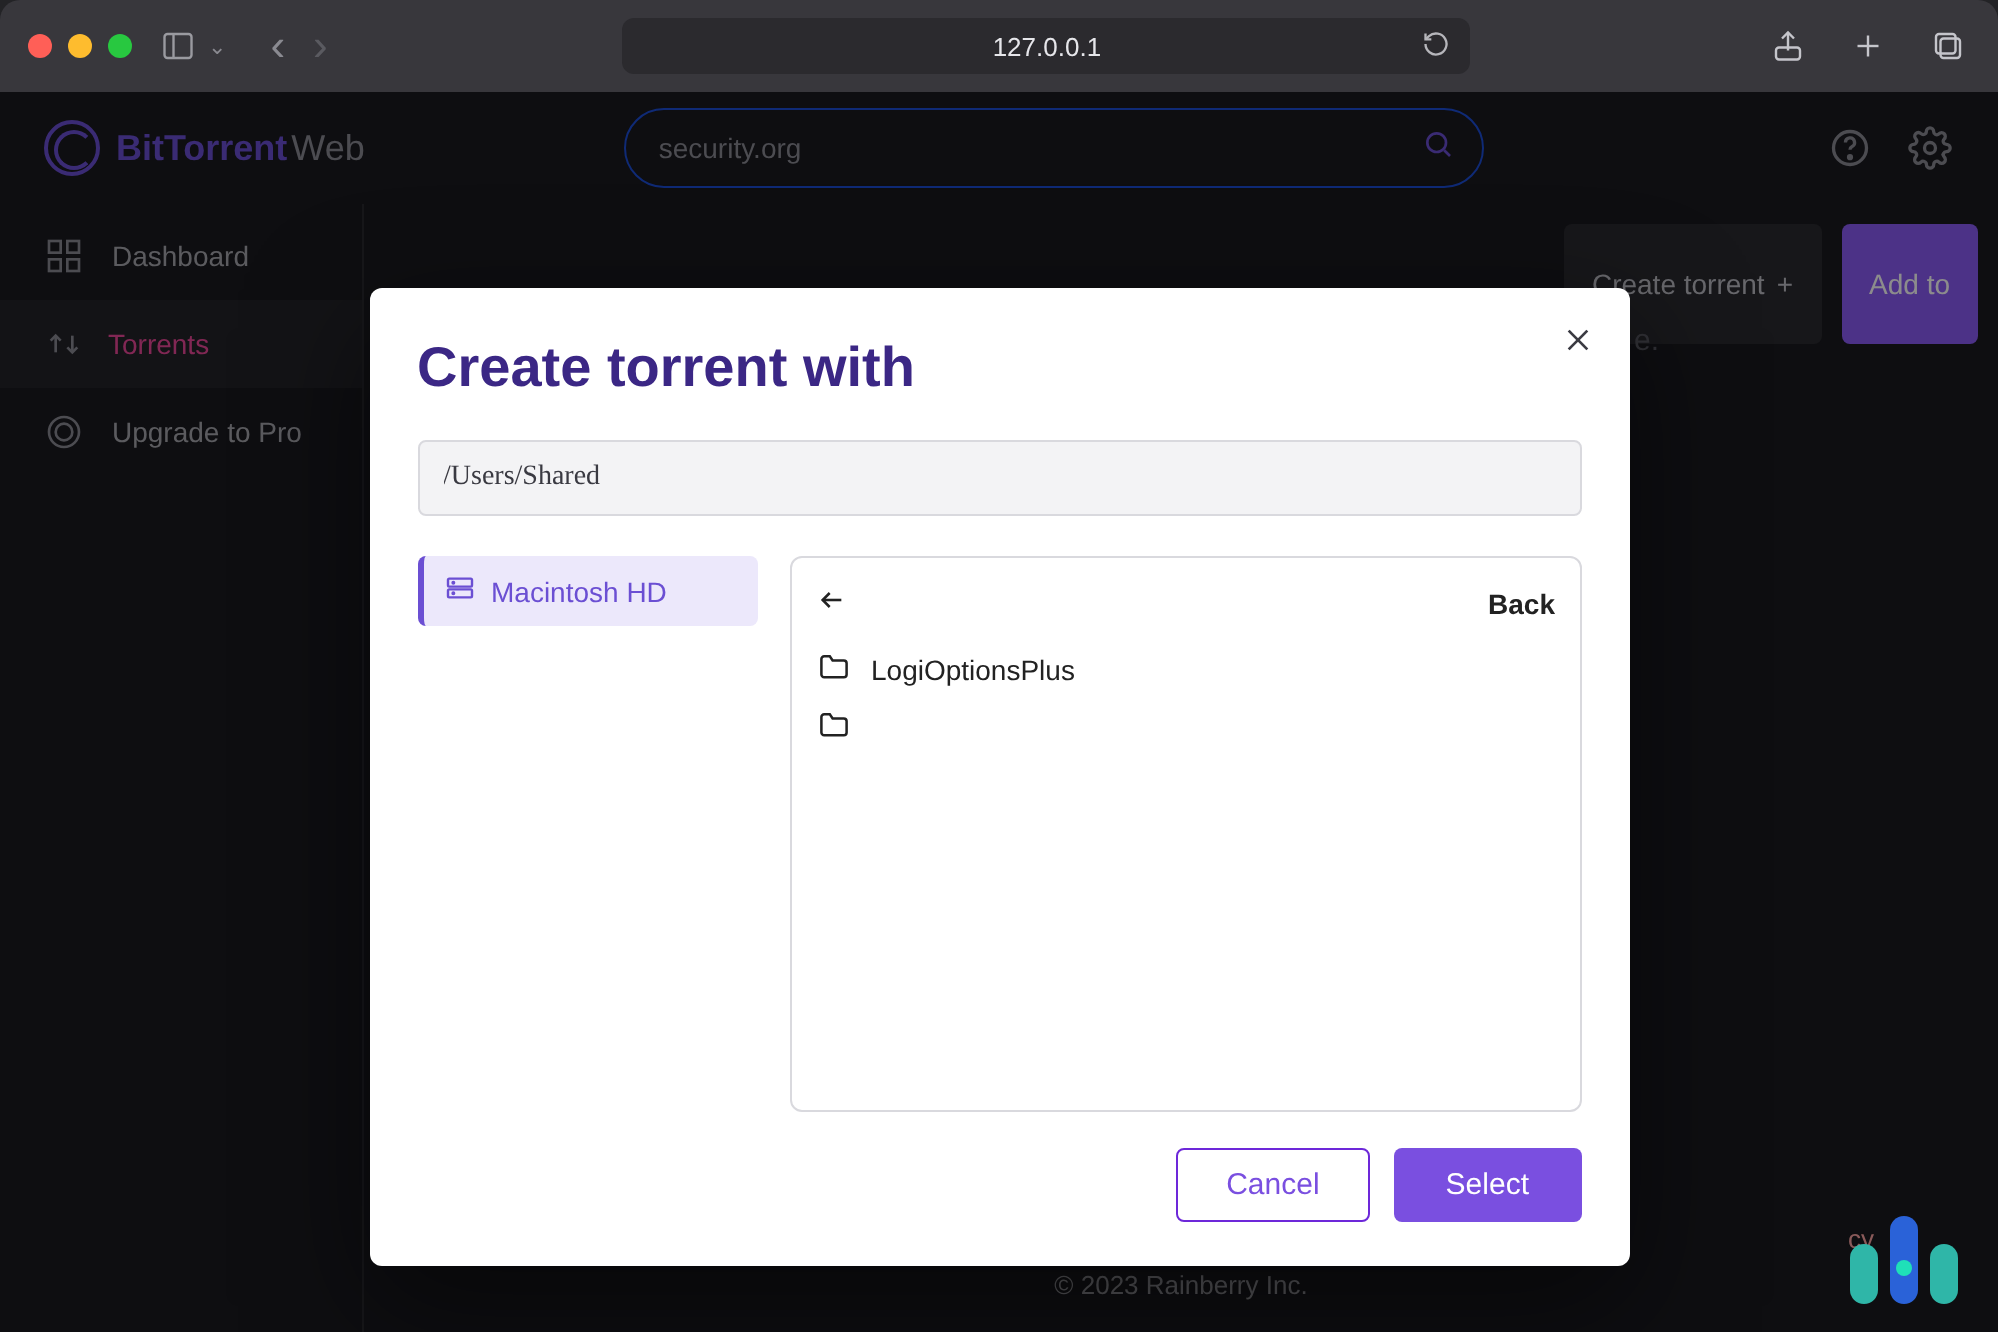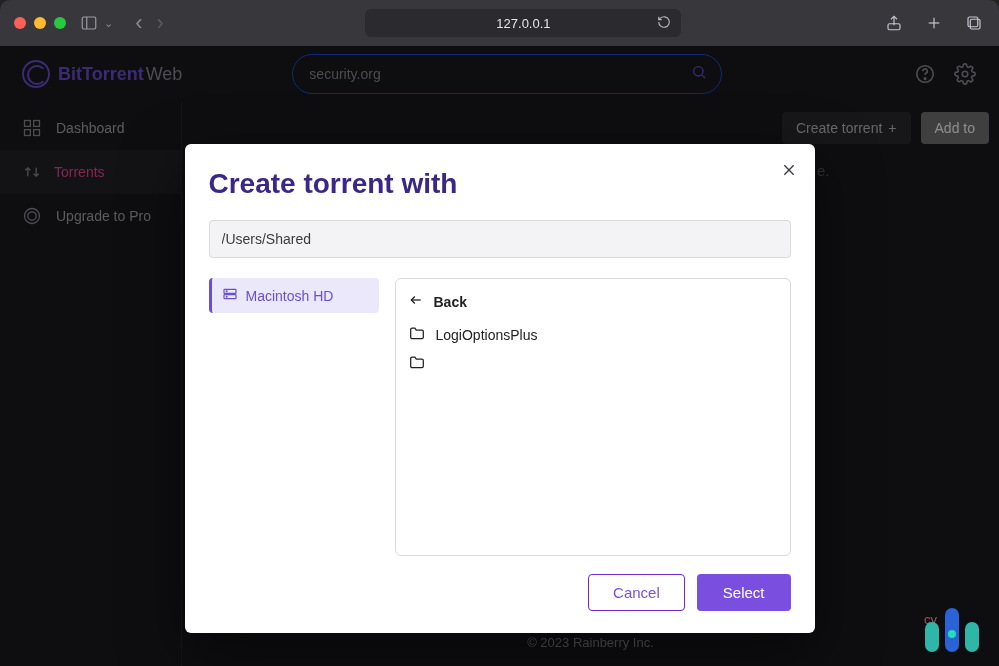--- a/index.html
+++ b/index.html
@@ -35,21 +35,21 @@
     .tb-nav-arrows { display: flex; gap: 14px; margin-left: 10px; }
     .tb-nav-arrows .chev { color: #8a8a91; font-size: 22px; font-weight: 300; }
     .tb-side-chev { color: #8a8a91; font-size: 11px; margin-left: -4px;}
 
     .url-bar {
       flex: 1;
       display: flex;
       justify-content: center;
     }
     .url-inner {
-      width: 316px;
+      width: 424px;
       height: 28px;
       background: #2b2a2e;
       border-radius: 6px;
       display: flex;
       align-items: center;
       justify-content: center;
       gap: 6px;
       color: #e6e6ea;
       font-size: 13px;
       position: relative;
@@ -64,20 +64,21 @@
       position: absolute;
       top: 46px; left: 0; right: 0; bottom: 0;
       background: #1a1a1f;
     }
 
     .app-header {
       height: 56px;
       display: flex;
       align-items: center;
       padding: 0 22px;
+      gap: 20px;
     }
     .brand { display: flex; align-items: center; gap: 8px; }
     .brand-logo {
       width: 28px; height: 28px; border-radius: 50%;
       border: 2px solid #6b4fd3;
       position: relative;
     }
     .brand-logo::after{
       content:''; position:absolute; width:16px; height:16px; border:2px solid #6b4fd3; border-radius:50%; top:3px; left:3px;
       border-right-color: transparent;
@@ -128,22 +129,22 @@
     .main { flex:1; position:relative; }
 
     .main-toolbar{
       position:absolute; top:10px; right:10px; display:flex; gap:10px;
     }
     .btn-dark{
       background:#2a2a30; color:#bdbdc5; border-radius:4px;
       padding:8px 14px; font-size:14px; display:flex; align-items:center; gap:6px;
     }
     .btn-purple{
-      background:#737373; color:#fff; border-radius:4px;
-      padding:8px 14px; font-size:14px;
+      background:#8b5cf6; color:#fff; border-radius:4px;
+      padding:22px 14px; font-size:14px;
     }
 
     .main-backtext{
       color:#5a5a63; position:absolute; top:60px; left: 635px; font-size:15px;
     }
     .footer{
       position:absolute; bottom:16px; left:0; right:0; text-align:center;
       color:#9a9aa0; font-size:13px;
     }
     .footer-link{ color:#fca5a5; margin-left: 680px;}
@@ -165,39 +166,39 @@
     .modal-close{
       position:absolute; top:18px; right:18px; cursor:pointer;
       color:#4a4a52; font-size:18px;
     }
     .modal-title{
       color:#3b2785; font-size:28px; font-weight:700; margin-bottom:20px;
     }
     .field-label{ color:#6a6a73; font-size:14px; margin-bottom:6px; display:block;}
     .path-input{
       width:100%; border:1px solid #d9d9de; background:#f3f3f5;
-      border-radius:4px; padding:10px 12px; font-size:14px; color:#3a3a42;
+      border-radius:4px; padding:10px 12px; font-size:14px; color:#3a3a42;font-family:Liberation Serif, serif;
     }
 
     .browser-row{ display:flex; gap:16px; margin-top:20px; }
     .fav-col{ width:170px; }
     .fav-item{
       display:flex; align-items:center; gap:8px;
       padding:8px 10px; border-radius:4px;
       color:#6b4fd3; font-size:14px;
       background:#ece8fb;
       border-left: 3px solid #6b4fd3;
     }
     .list-col{
       flex:1; border:1px solid #d9d9de; border-radius:6px;
       min-height:278px; padding:10px 12px;
     }
     .list-back{
       display:flex; align-items:center; gap:10px; font-weight:700; color:#222;
-      font-size:14px; padding:4px 0; cursor:pointer; margin-bottom:6px;
+      font-size:14px; padding:4px 0; cursor:pointer; margin-bottom:6px;justify-content:space-between;
     }
     .list-entry{
       display:flex; align-items:center; gap:10px; color:#222; font-size:14px;
       padding:6px 0; cursor:pointer;
     }
     .folder-svg{ width:18px; height:14px; }
 
     .modal-footer{ display:flex; justify-content:flex-end; gap:12px; margin-top:18px;}
     .btn-cancel{
       border:1px solid #6d28d9; color:#7a4fe0; background:#fff;

